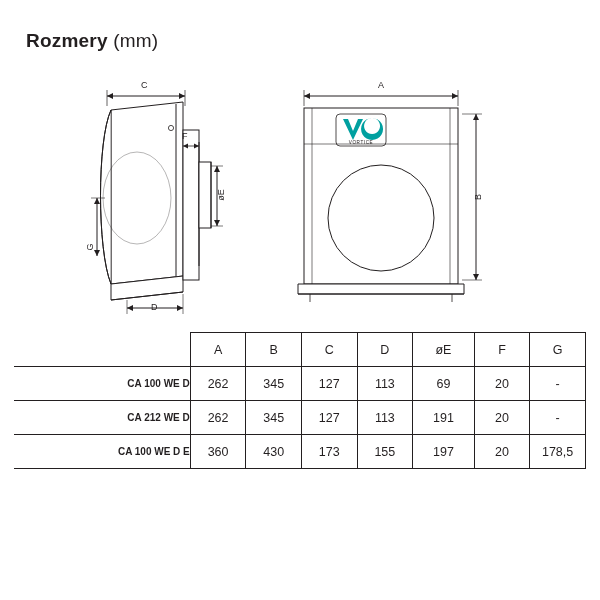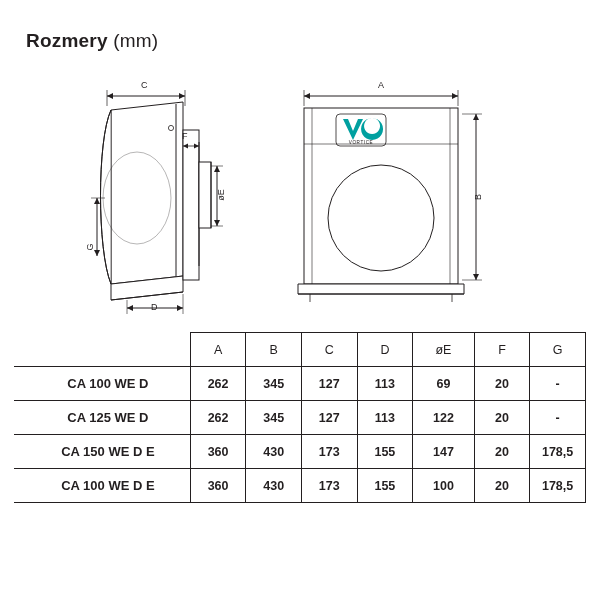--- a/index.html
+++ b/index.html
@@ -68,32 +68,32 @@
     width: 572px;
     border-collapse: collapse;
     font-size: 12.5px;
   }
   .spec-table th, .spec-table td {
     border: 1px solid #231f20;
     height: 33px;
     text-align: center;
     vertical-align: middle;
     padding: 0;
-    font-weight: bold;
+    font-weight: normal;
   }
   .spec-table th.model-head {
     border-left: none;
     border-top: none;
     border-bottom: none;
   }
   .spec-table td.model-cell {
-    text-align: center;
+    text-align: right;
     padding-left: 12px;
     font-weight: bold;
-    font-size: 13px;
+    font-size: 10px;
     border-left: none;
   }
   .spec-table col.c-model { width: 178px; }
   .spec-table col.c-val { width: 56px; }
   .spec-table col.c-e { width: 62px; }
   .spec-table th.val-head {
     font-weight: normal;
     font-size: 12.5px;
   }
 </style>
@@ -241,45 +241,35 @@
         <td class="model-cell">CA 100 WE D</td>
         <td>262</td>
         <td>345</td>
         <td>127</td>
         <td>113</td>
         <td>69</td>
         <td>20</td>
         <td>-</td>
       </tr>
       <tr>
-        <td class="model-cell">CA 125 WE D</td>
+        <td class="model-cell">CA 212 WE D</td>
         <td>262</td>
         <td>345</td>
         <td>127</td>
         <td>113</td>
-        <td>122</td>
+        <td>191</td>
         <td>20</td>
         <td>-</td>
-      </tr>
-      <tr>
-        <td class="model-cell">CA 150 WE D E</td>
-        <td>360</td>
-        <td>430</td>
-        <td>173</td>
-        <td>155</td>
-        <td>147</td>
-        <td>20</td>
-        <td>178,5</td>
       </tr>
       <tr>
         <td class="model-cell">CA 100 WE D E</td>
         <td>360</td>
         <td>430</td>
         <td>173</td>
         <td>155</td>
-        <td>100</td>
+        <td>197</td>
         <td>20</td>
         <td>178,5</td>
       </tr>
     </tbody>
   </table>
 
 </div>
 
 </body></html>

